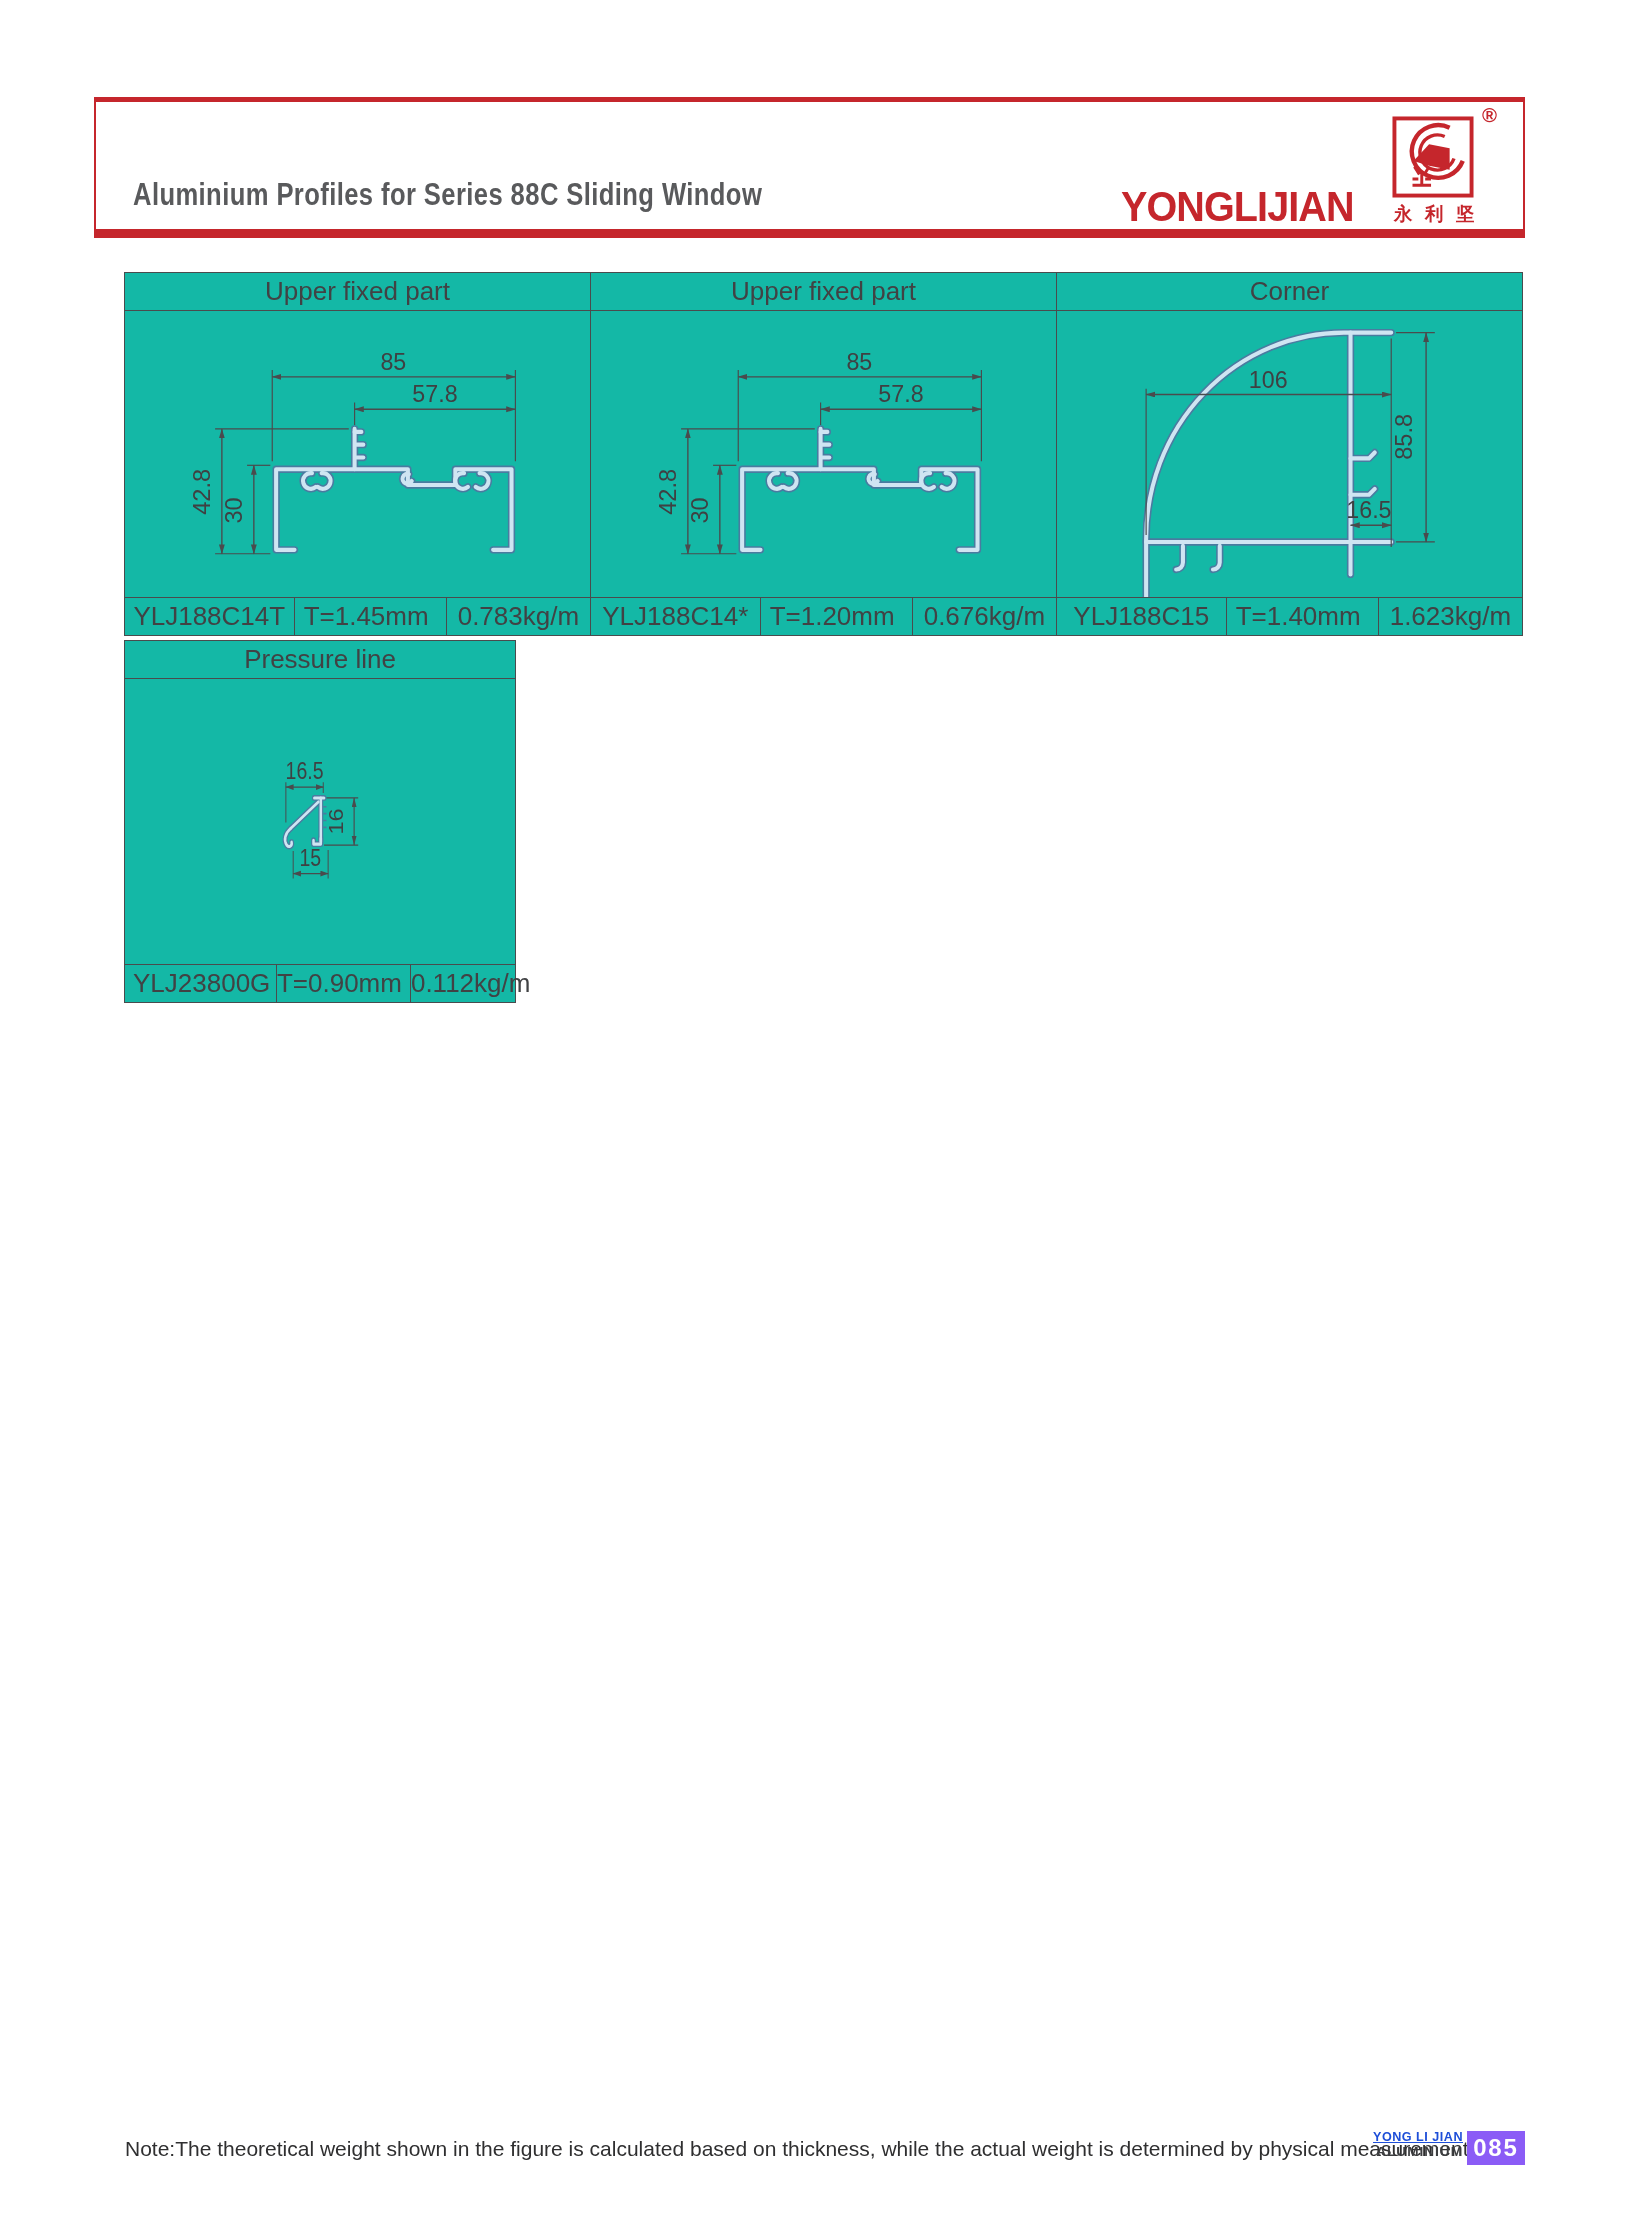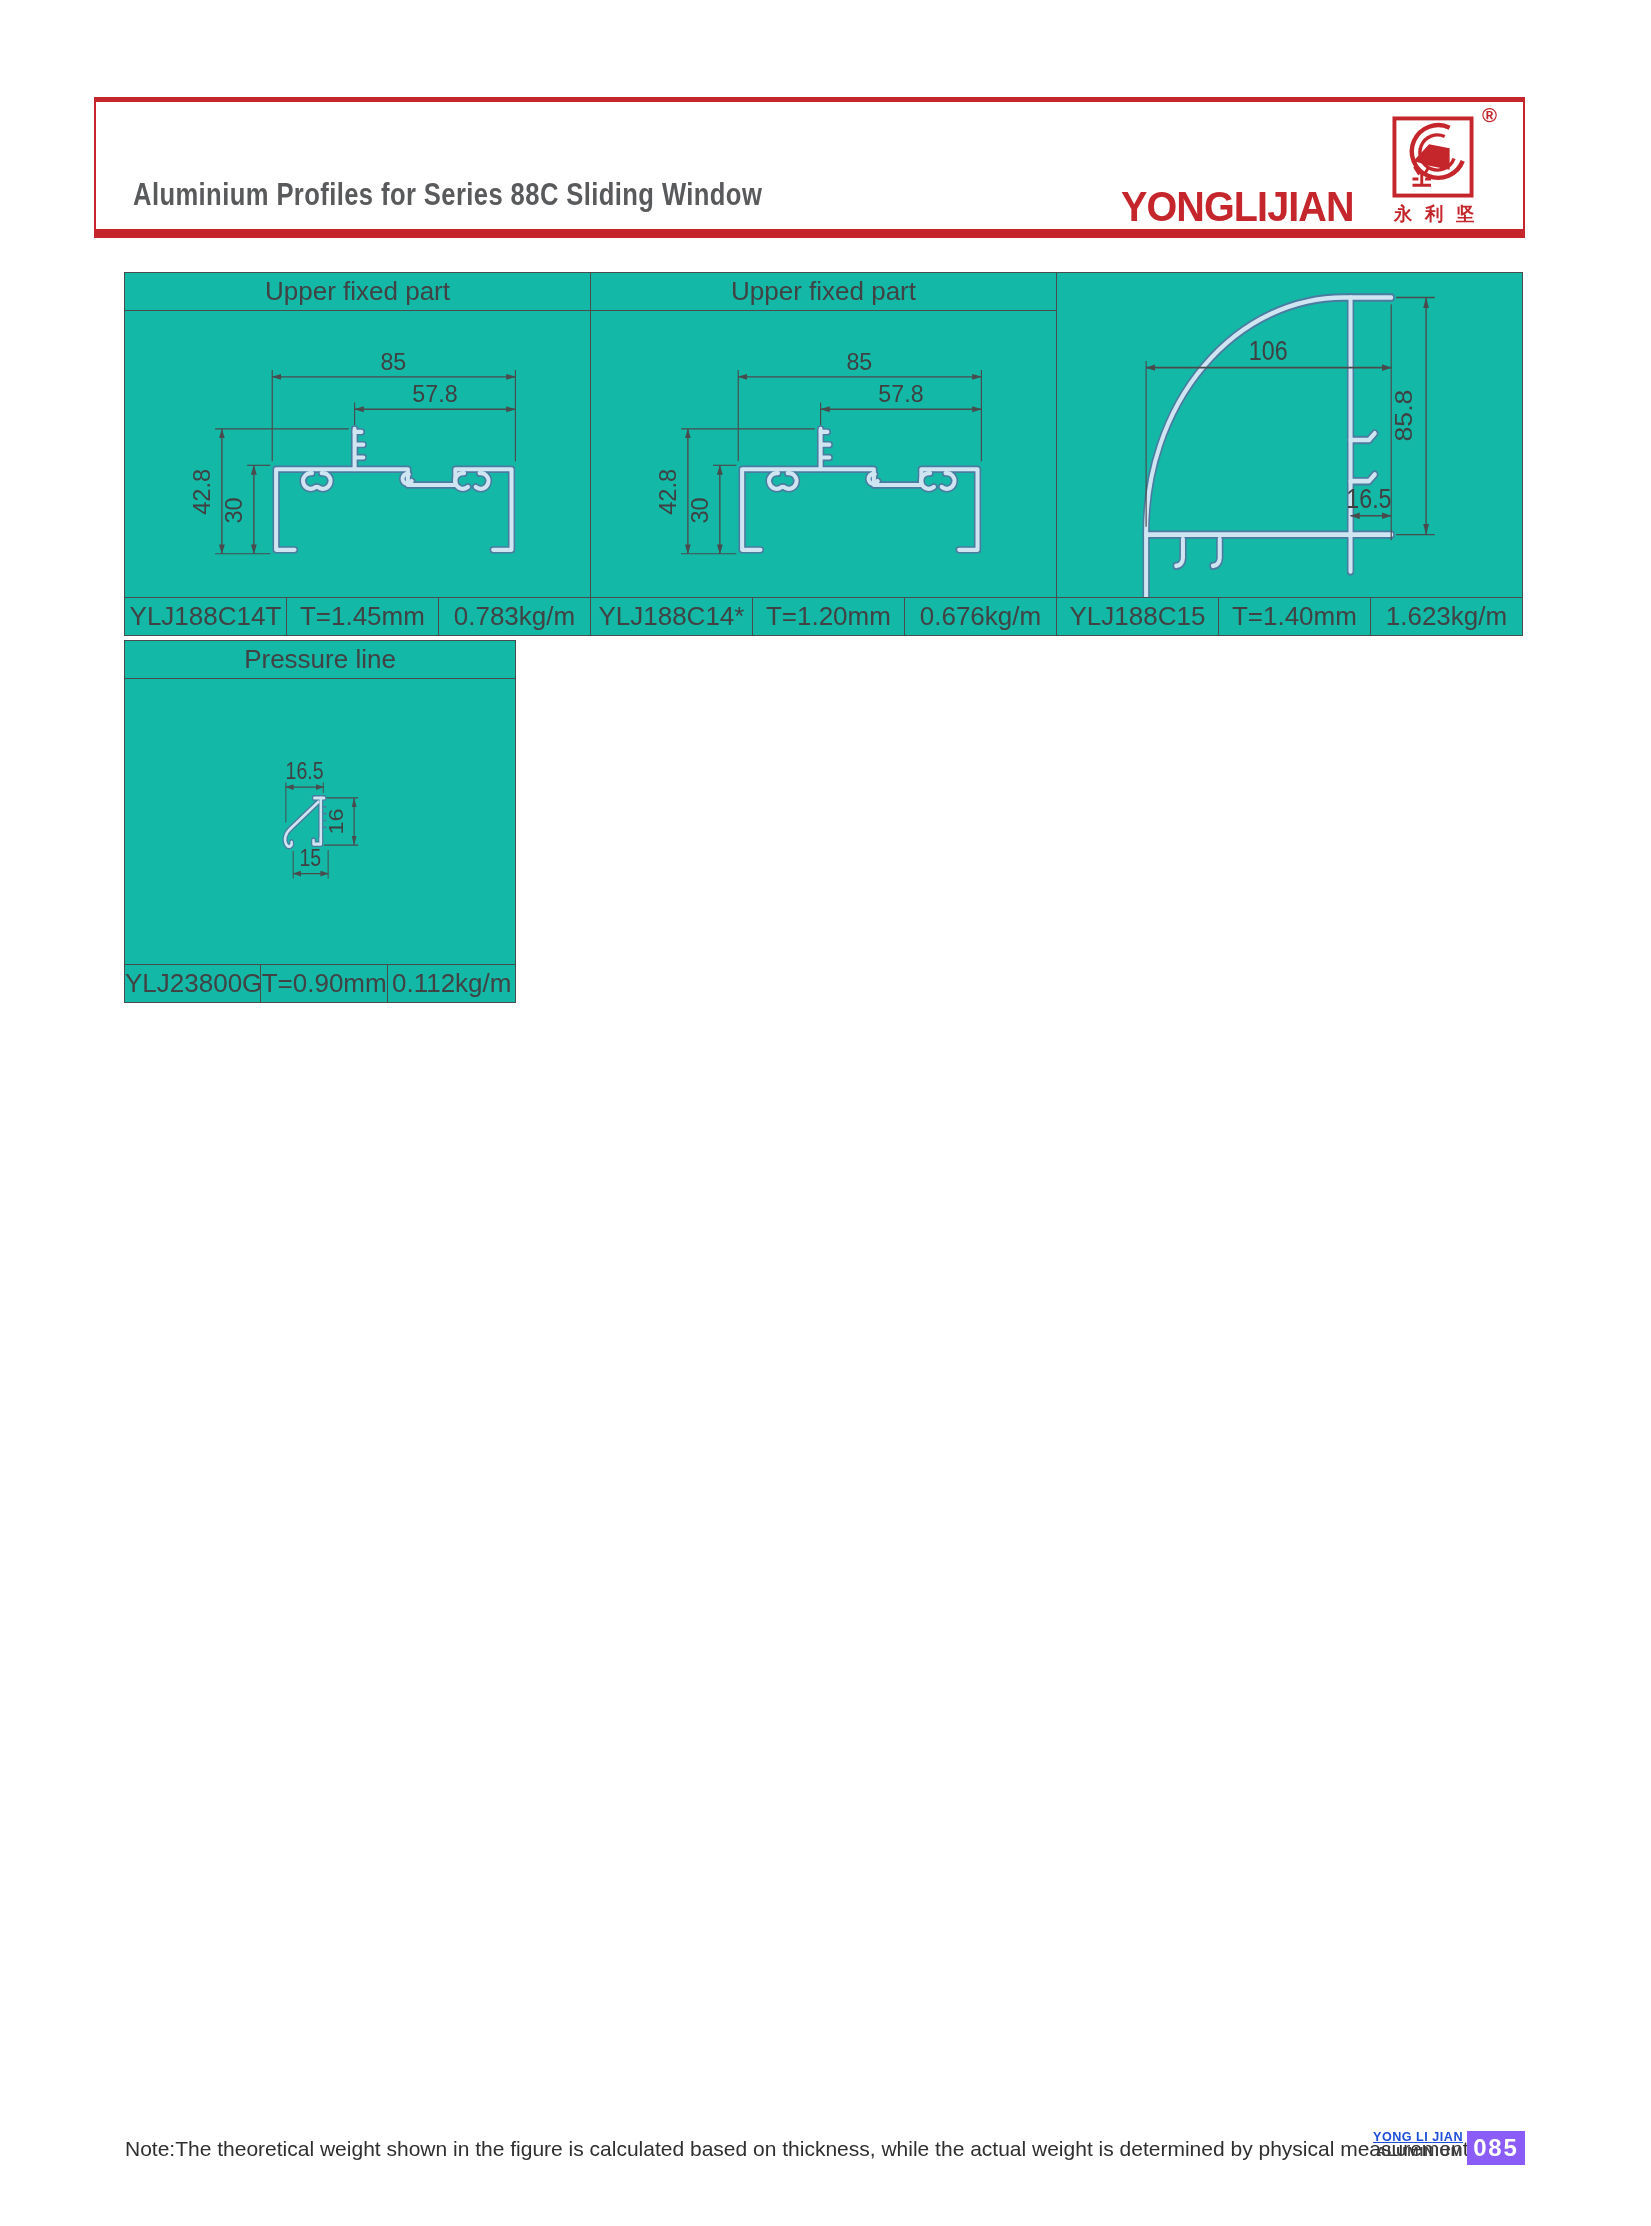--- a/index.html
+++ b/index.html
@@ -20,21 +20,21 @@
   
   .ptable{position:absolute;box-sizing:border-box;border:1.9px solid #4a4b4d;display:flex;background:#14b8a6;}
   .t1{left:124px;top:272px;width:1399px;height:364px;}
   .t2{left:124px;top:640px;width:392px;height:363px;}
   .pcol{flex:1;display:flex;flex-direction:column;min-width:0;}
   .pcol + .pcol{border-left:1.9px solid #4a4b4d;}
   .phead{height:37px;line-height:37px;text-align:center;font-size:26px;color:#414244;
          border-bottom:1.9px solid #4a4b4d;flex:0 0 auto;}
   .pdraw{position:relative;flex:1 1 auto;}
   .pdata{height:37px;border-top:1.9px solid #4a4b4d;display:flex;flex:0 0 auto;}
-  .pdata .c{line-height:37px;text-align:center;font-size:26px;color:#414244;box-sizing:border-box;}
+  .pdata .c{line-height:37px;text-align:center;font-size:26px;color:#414244;box-sizing:border-box;margin-left:8px;}
   .pdata .c:nth-child(1){width:34.6%;}
   .pdata .c:nth-child(2){width:32.7%;border-left:1.9px solid #4a4b4d;}
   .pdata .c:nth-child(3){width:32.7%;border-left:1.9px solid #4a4b4d;}
   svg.draw{position:absolute;left:0;top:0;width:100%;height:100%;}
   
   .tube-d{stroke:#4a7ba0;stroke-width:7.5;fill:none;stroke-linejoin:round;stroke-linecap:round;}
   .tube-l{stroke:#cfe5f2;stroke-width:4.2;fill:none;stroke-linejoin:round;stroke-linecap:round;}
   .tube-d2{stroke:#4a7ba0;stroke-width:6;fill:none;stroke-linejoin:round;stroke-linecap:round;}
   .tube-l2{stroke:#cfe5f2;stroke-width:3.1;fill:none;stroke-linejoin:round;stroke-linecap:round;}
   .ser{stroke:#4a7ba0;stroke-width:1.6;fill:none;}
@@ -162,20 +162,21 @@
         </svg>
       </div>
       <div class="pdata">
         <div class="c">YLJ188C14*</div>
         <div class="c">T=1.20mm</div>
         <div class="c">0.676kg/m</div>
       </div>
     </div>
 
     <div class="pcol">
+      <div class="phead">Corner</div>
       <div class="pdraw">
         <svg class="draw" viewBox="0 0 480 291" preserveAspectRatio="none">
           <defs>
             <marker id="ar3" markerWidth="11" markerHeight="8" refX="9.5" refY="3" orient="auto-start-reverse" markerUnits="userSpaceOnUse">
                 <path d="M0,0 L10,3 L0,6 Z" fill="#4a4b4d"></path>
               </marker>
             <g id="cog">
               <path d="M 345,22 L 296,22 A 204 210 0 0 0 92,232 L 92,292"></path>
               <path d="M 92,235 L 345,235"></path>
               <path d="M 130,239 L 130,256 A 7 7 0 0 1 123,263"></path>

